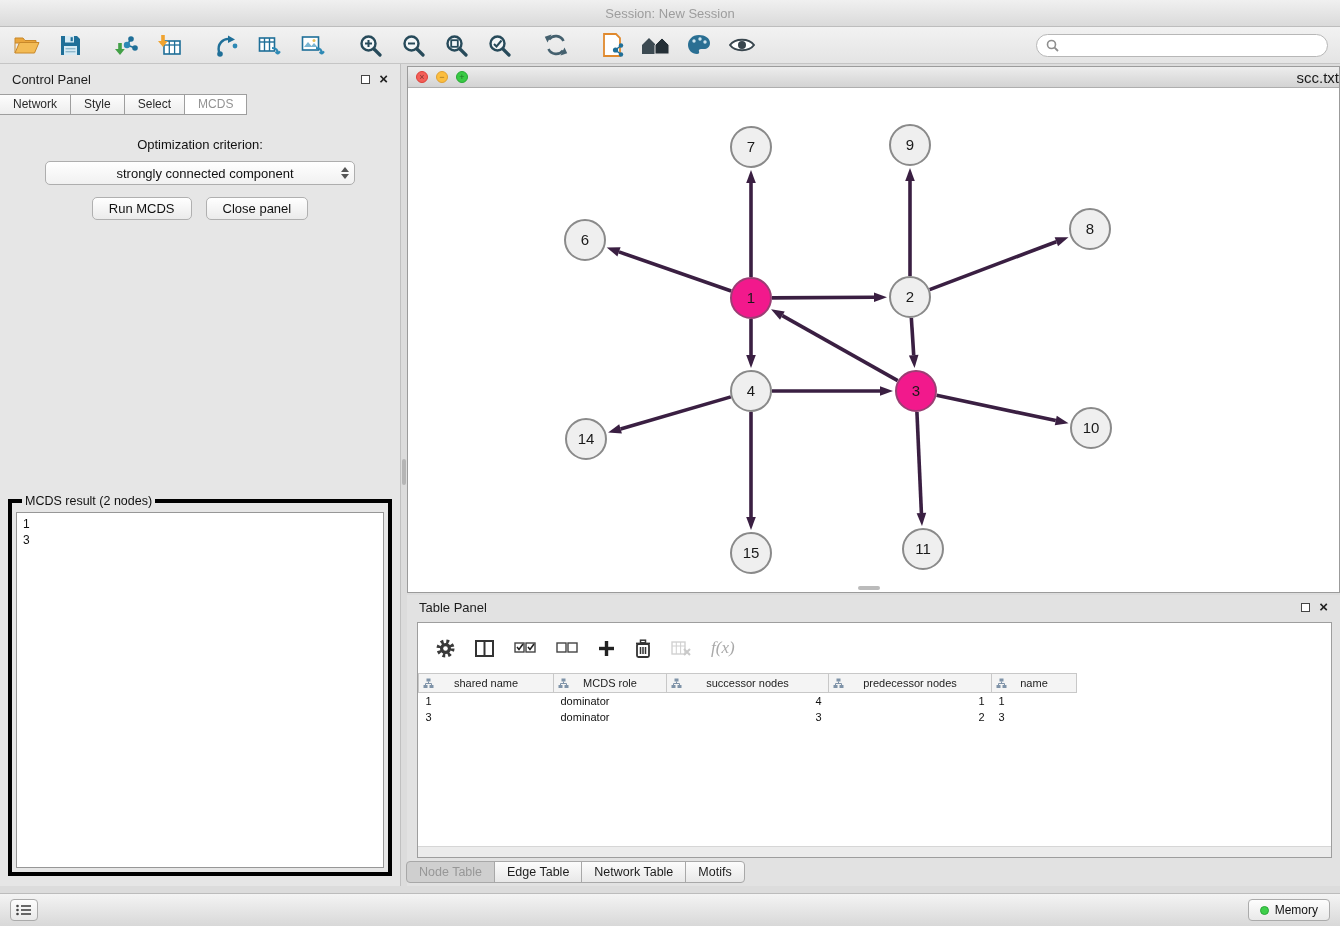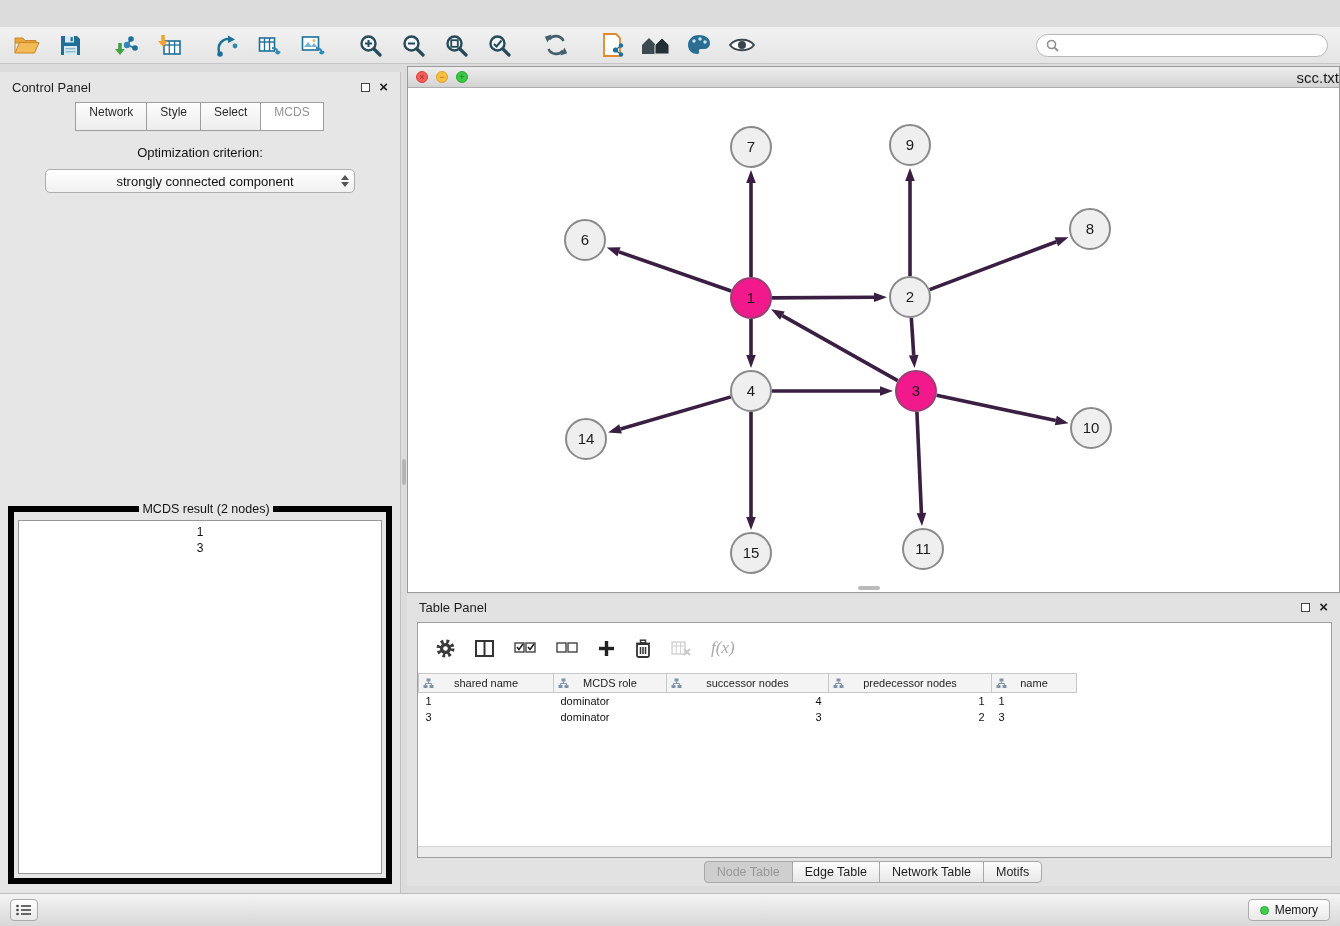--- a/index.html
+++ b/index.html
@@ -16,46 +16,46 @@
   .toolbar { position:absolute; left:0; top:27px; width:100%; height:37px;
     background:linear-gradient(#f2f2f2,#e4e4e4); border-bottom:1px solid #c5c5c5;
     display:flex; align-items:center; padding:0 12px; }
   .tb-group { display:flex; align-items:center; gap:13px; margin-right:27px; }
   .tb-btn { width:30px; height:30px; display:flex; align-items:center; justify-content:center; border-radius:4px; }
   .search-wrap { margin-left:auto; display:flex; align-items:center; gap:6px;
     width:292px; height:23px; background:#fff; border:1px solid #b7b7b7; border-radius:12px; padding:0 9px; }
   .search-wrap input { border:none; outline:none; flex:1; font-size:12px; background:transparent; font-family:inherit; }
 
   
-  .control-panel { position:absolute; left:0; top:72px; width:401px; height:822px;
+  .control-panel { position:absolute; left:0; top:64px; width:401px; height:822px;
     background:#e6e6e6; border-right:1px solid #c0c0c0; }
   .cp-header { position:relative; height:30px; display:flex; align-items:center; padding:0 12px; }
   .cp-title { font-size:13px; color:#1d1d1d; }
   .panel-icons { margin-left:auto; display:flex; align-items:center; gap:9px; }
   .float-icon { display:inline-block; width:9px; height:9px; border:1.5px solid #444; background:#fff; }
   .close-icon { font-size:15px; font-weight:bold; color:#222; line-height:10px; cursor:default; }
-  .cp-tabs { display:flex; justify-content:center; height:29px; }
+  .cp-tabs { display:flex; justify-content:flex-start; height:21px; }
   .ctab { font-size:12px; color:#2a2a2a; border:1px solid #9e9e9e; margin-left:-1px;
     background:linear-gradient(#fdfdfd,#ededed); padding:0 13px; line-height:19px; }
   .ctab.active { background:#ffffff; color:#939393; }
   .cp-body { position:absolute; left:0; right:0; top:51px; bottom:0; }
   .opt-label { margin-top:22px; text-align:center; font-size:13px; color:#111; }
   .select { width:310px; height:24px; margin:9px auto 0; border:1px solid #aeaeae; border-radius:5px;
     background:linear-gradient(#ffffff,#f1f1f1); display:flex; align-items:center; padding-left:10px;
     font-size:13px; color:#111; position:relative;justify-content:center; }
   .select-arrows { position:absolute; right:5px; top:0; bottom:0; display:flex; flex-direction:column;
     justify-content:center; gap:2px; }
   .select-arrows i { display:block; width:0; height:0; border-left:4px solid transparent; border-right:4px solid transparent; }
   .select-arrows .up { border-bottom:5px solid #555; }
   .select-arrows .dn { border-top:5px solid #555; }
   .cp-buttons { margin-top:12px; display:flex; justify-content:center; gap:14px; }
   .cp-buttons button { font-family:inherit; font-size:13px; color:#111; height:23px; padding:0 16px;
     border:1px solid #b0b0b0; border-radius:5px; background:linear-gradient(#ffffff,#ebebeb); }
   .result-box { position:absolute; left:8px; right:8px; top:379px; bottom:10px;
-    border:6px solid #000000; padding:4px;text-align:center; }
+    border:4px solid #000000; padding:4px; }
   .result-box legend { font-size:12.5px; color:#111; padding:0 3px; margin-left:6px; }
   .result-list { width:100%; height:100%; background:#fff; border:1px solid #979797;
     padding:3px 6px; font-size:12px; color:#111; line-height:16px; overflow:hidden; }
 
   
   .v-splitter { position:absolute; left:401px; top:64px; width:6px; height:822px; background:#dcdcdc; }
   .v-splitter .thumb { position:absolute; left:1px; top:395px; width:4px; height:26px; background:#b5b5b5; border-radius:2px; }
 
   
   .network-window { position:absolute; left:407px; top:66px; width:933px; height:527px;
@@ -80,21 +80,21 @@
     border:1px solid #9e9e9e; background:#fff; overflow:hidden; }
   .tp-toolbar { height:50px; display:flex; align-items:center; gap:20px; padding-left:18px; }
   .tp-tool { display:flex; align-items:center; justify-content:flex-start; }
   .fx { font-family:"Liberation Serif","DejaVu Serif",serif; font-style:italic; font-size:17px; color:#a9a9a9; }
   .tp-table { border-collapse:collapse; table-layout:fixed; }
   .tp-table th { background:#f4f4f4; border:1px solid #c8c8c8; height:19px; font-size:11px;
     font-weight:normal; color:#222; position:relative; text-align:center; padding:0 4px; }
   .col-icon { position:absolute; left:4px; top:4px; }
   .tp-table td { height:16px; font-size:11px; color:#111; padding:0 7px; }
   .tp-hscroll { position:absolute; left:0; right:0; bottom:0; height:11px; background:#ececec; border-top:1px solid #d6d6d6; }
-  .tp-tabs { position:absolute; left:0; right:0; top:266px; height:22px; display:flex; justify-content:center; }
+  .tp-tabs { position:absolute; left:0; right:0; top:266px; height:22px; display:flex; justify-content:flex-start; }
   .ttab { font-size:12.5px; color:#1d1d1d; border:1px solid #a8a8a8; margin-left:-1px;
     background:linear-gradient(#fcfcfc,#e8e8e8); padding:0 12px; line-height:20px; }
   .ttab:first-child { border-radius:4px 0 0 4px; }
   .ttab:last-child { border-radius:0 4px 4px 0; }
   .ttab.active { background:#cfcfcf; color:#979797; }
 
   
   .statusbar { position:absolute; left:0; bottom:0; width:100%; height:33px;
     background:linear-gradient(#f4f4f4,#d8d8d8); border-top:1px solid #bcbcbc; }
   .sb-left-btn { position:absolute; left:10px; top:5px; width:28px; height:22px;
@@ -103,20 +103,23 @@
   .memory-btn { position:absolute; right:10px; top:5px; height:22px; padding:0 11px;
     border:1px solid #ababab; border-radius:4px; background:linear-gradient(#fdfdfd,#e9e9e9);
     display:flex; align-items:center; gap:6px; font-size:12px; color:#111; }
   .dot { width:9px; height:9px; border-radius:50%; background:#3ecf4a; border:1px solid #2aa838; }
 </style>
 </head>
 <body>
 
 <div class="app">
 
+  <div class="titlebar">
+    <span>Session: New Session</span>
+  </div>
 
   <div class="toolbar">
     <div class="tb-group">
       <div class="tb-btn">
         <svg width="26" height="22" viewBox="0 0 26 22">
           <path d="M1 19 V4 h8 l2 2.5 h11 V9 H1" fill="#eaa63c" stroke="#c8882a" stroke-width="1"></path>
           <path d="M1 19 L5.5 8.5 H25 L20.5 19 Z" fill="#f3bb55" stroke="#c8882a" stroke-width="1"></path>
         </svg>
       </div>
       <div class="tb-btn">
@@ -273,20 +276,24 @@
         <div class="ctab active">MCDS</div>
       </div>
     <div class="cp-body">
       <div class="opt-label">Optimization criterion:</div>
       <div class="select">
         <span>strongly connected component</span>
         <span class="select-arrows">
             <i class="up"></i>
             <i class="dn"></i>
           </span>
+      </div>
+      <div class="cp-buttons">
+        <button>Run MCDS</button>
+        <button>Close panel</button>
       </div>
       <fieldset class="result-box">
         <legend>MCDS result (2 nodes)</legend>
         <div class="result-list" id="result-lines">
             <div>1</div>
             <div>3</div>
           </div>
       </fieldset>
     </div>
   </div>

